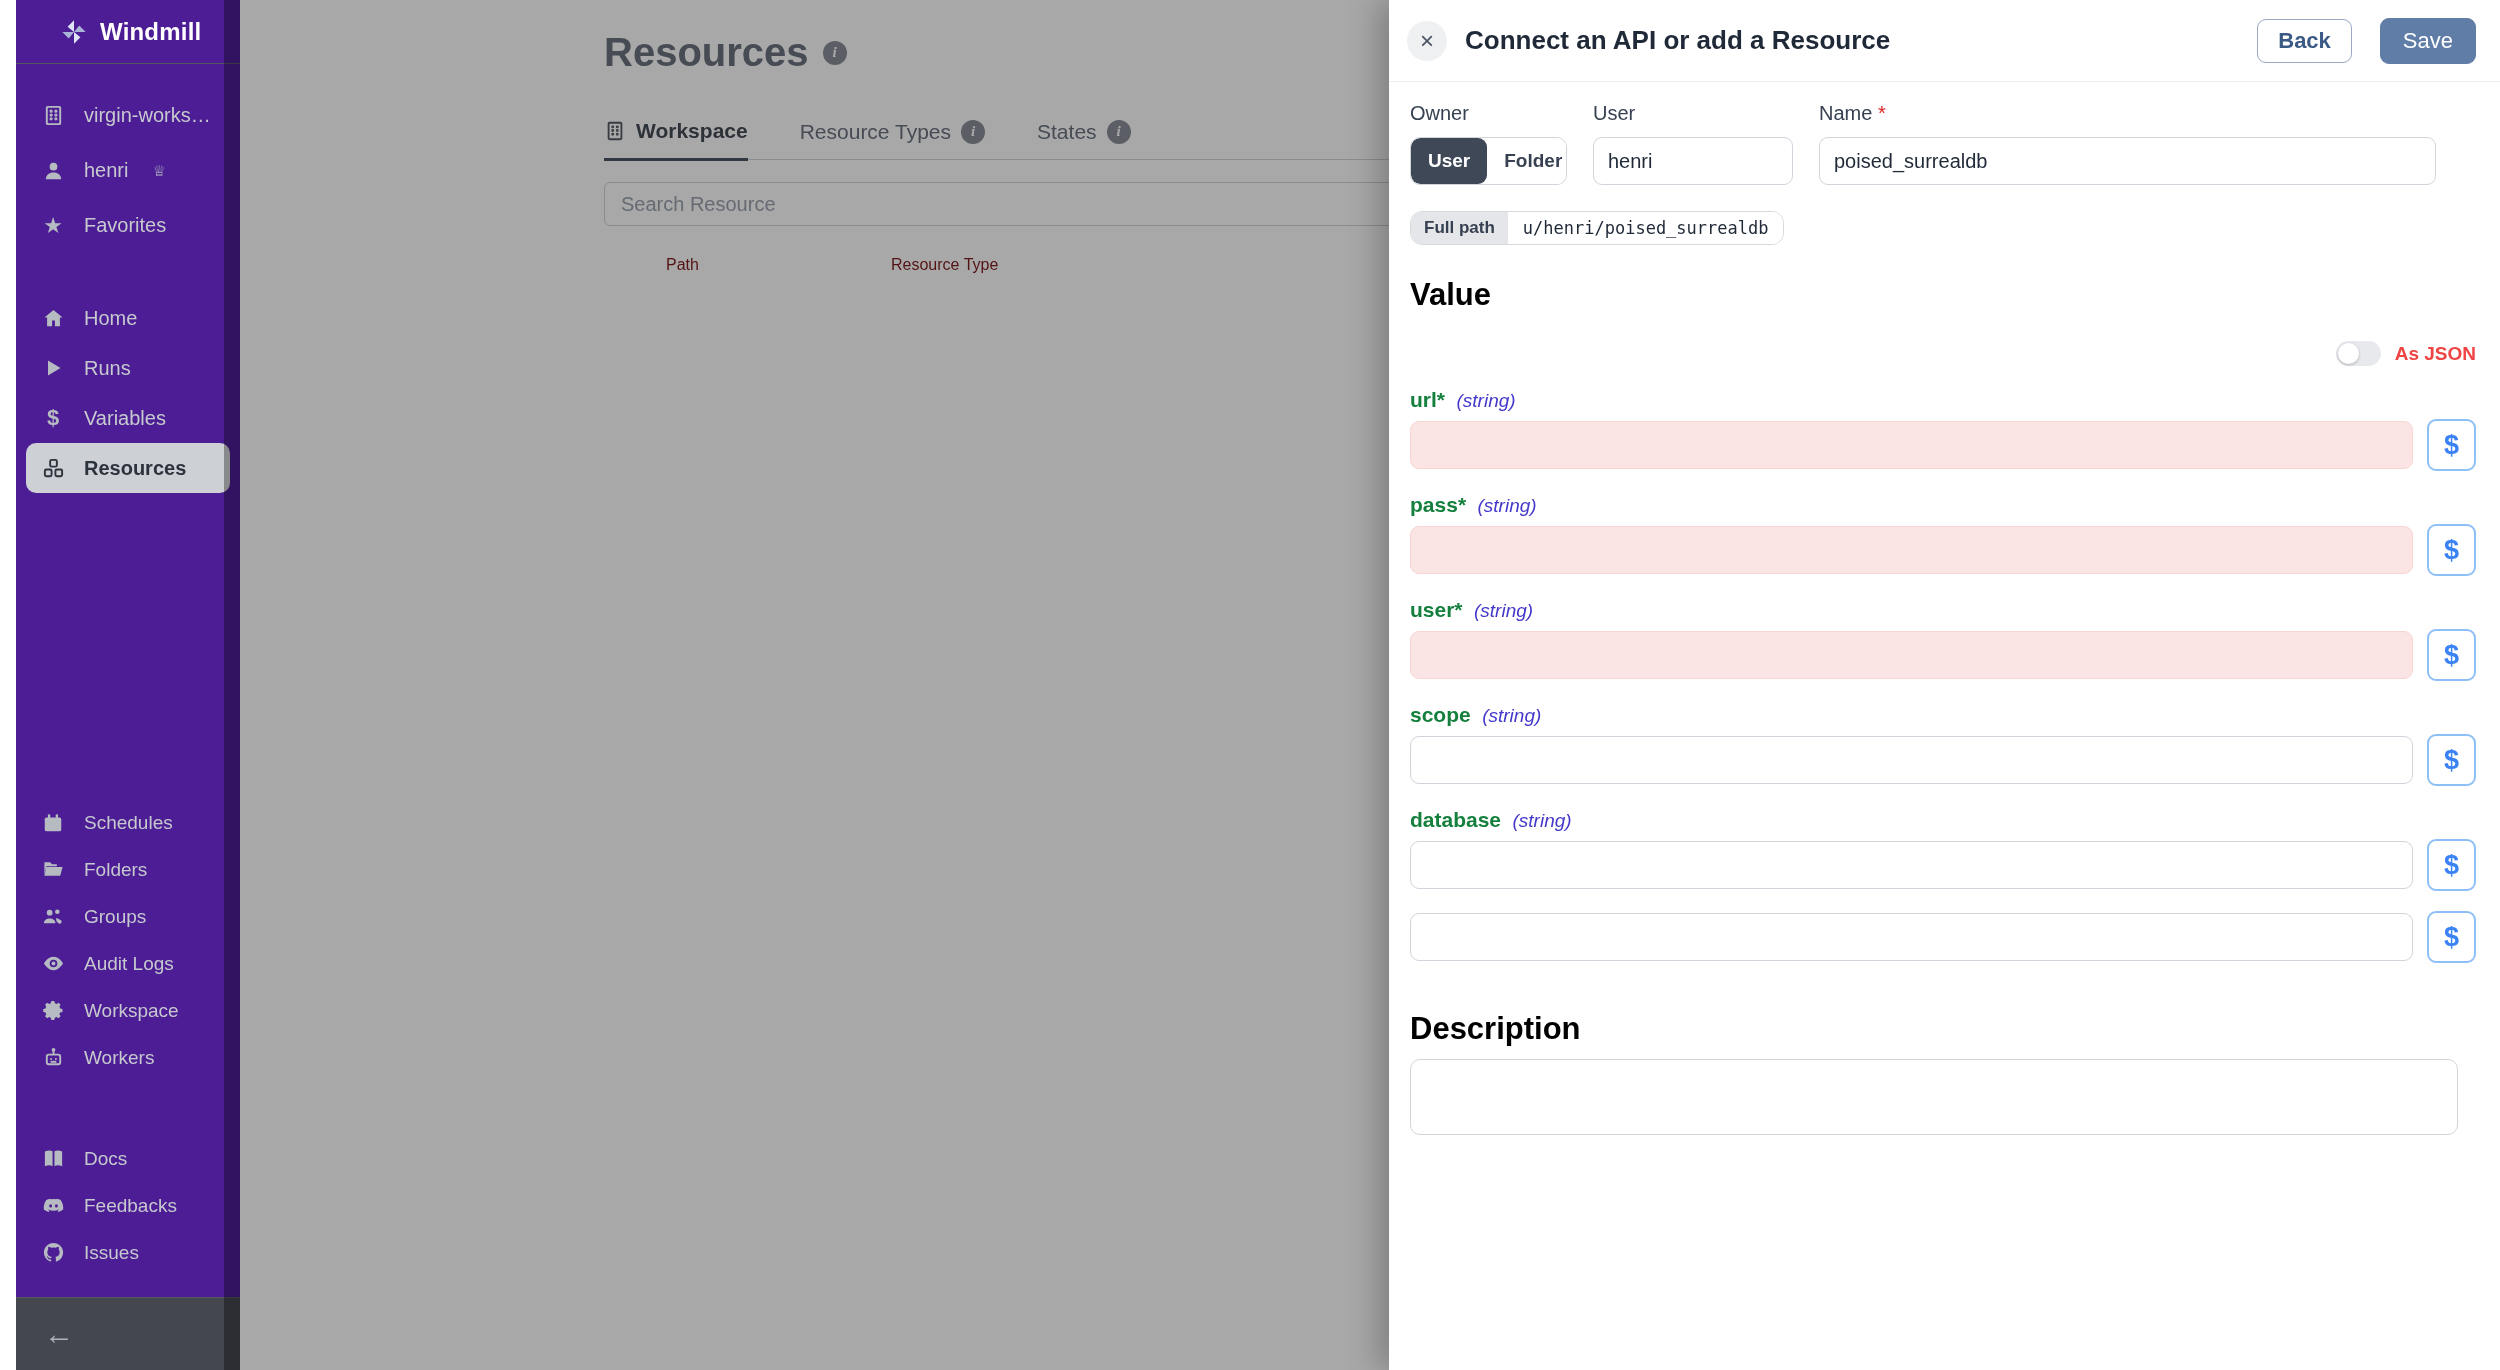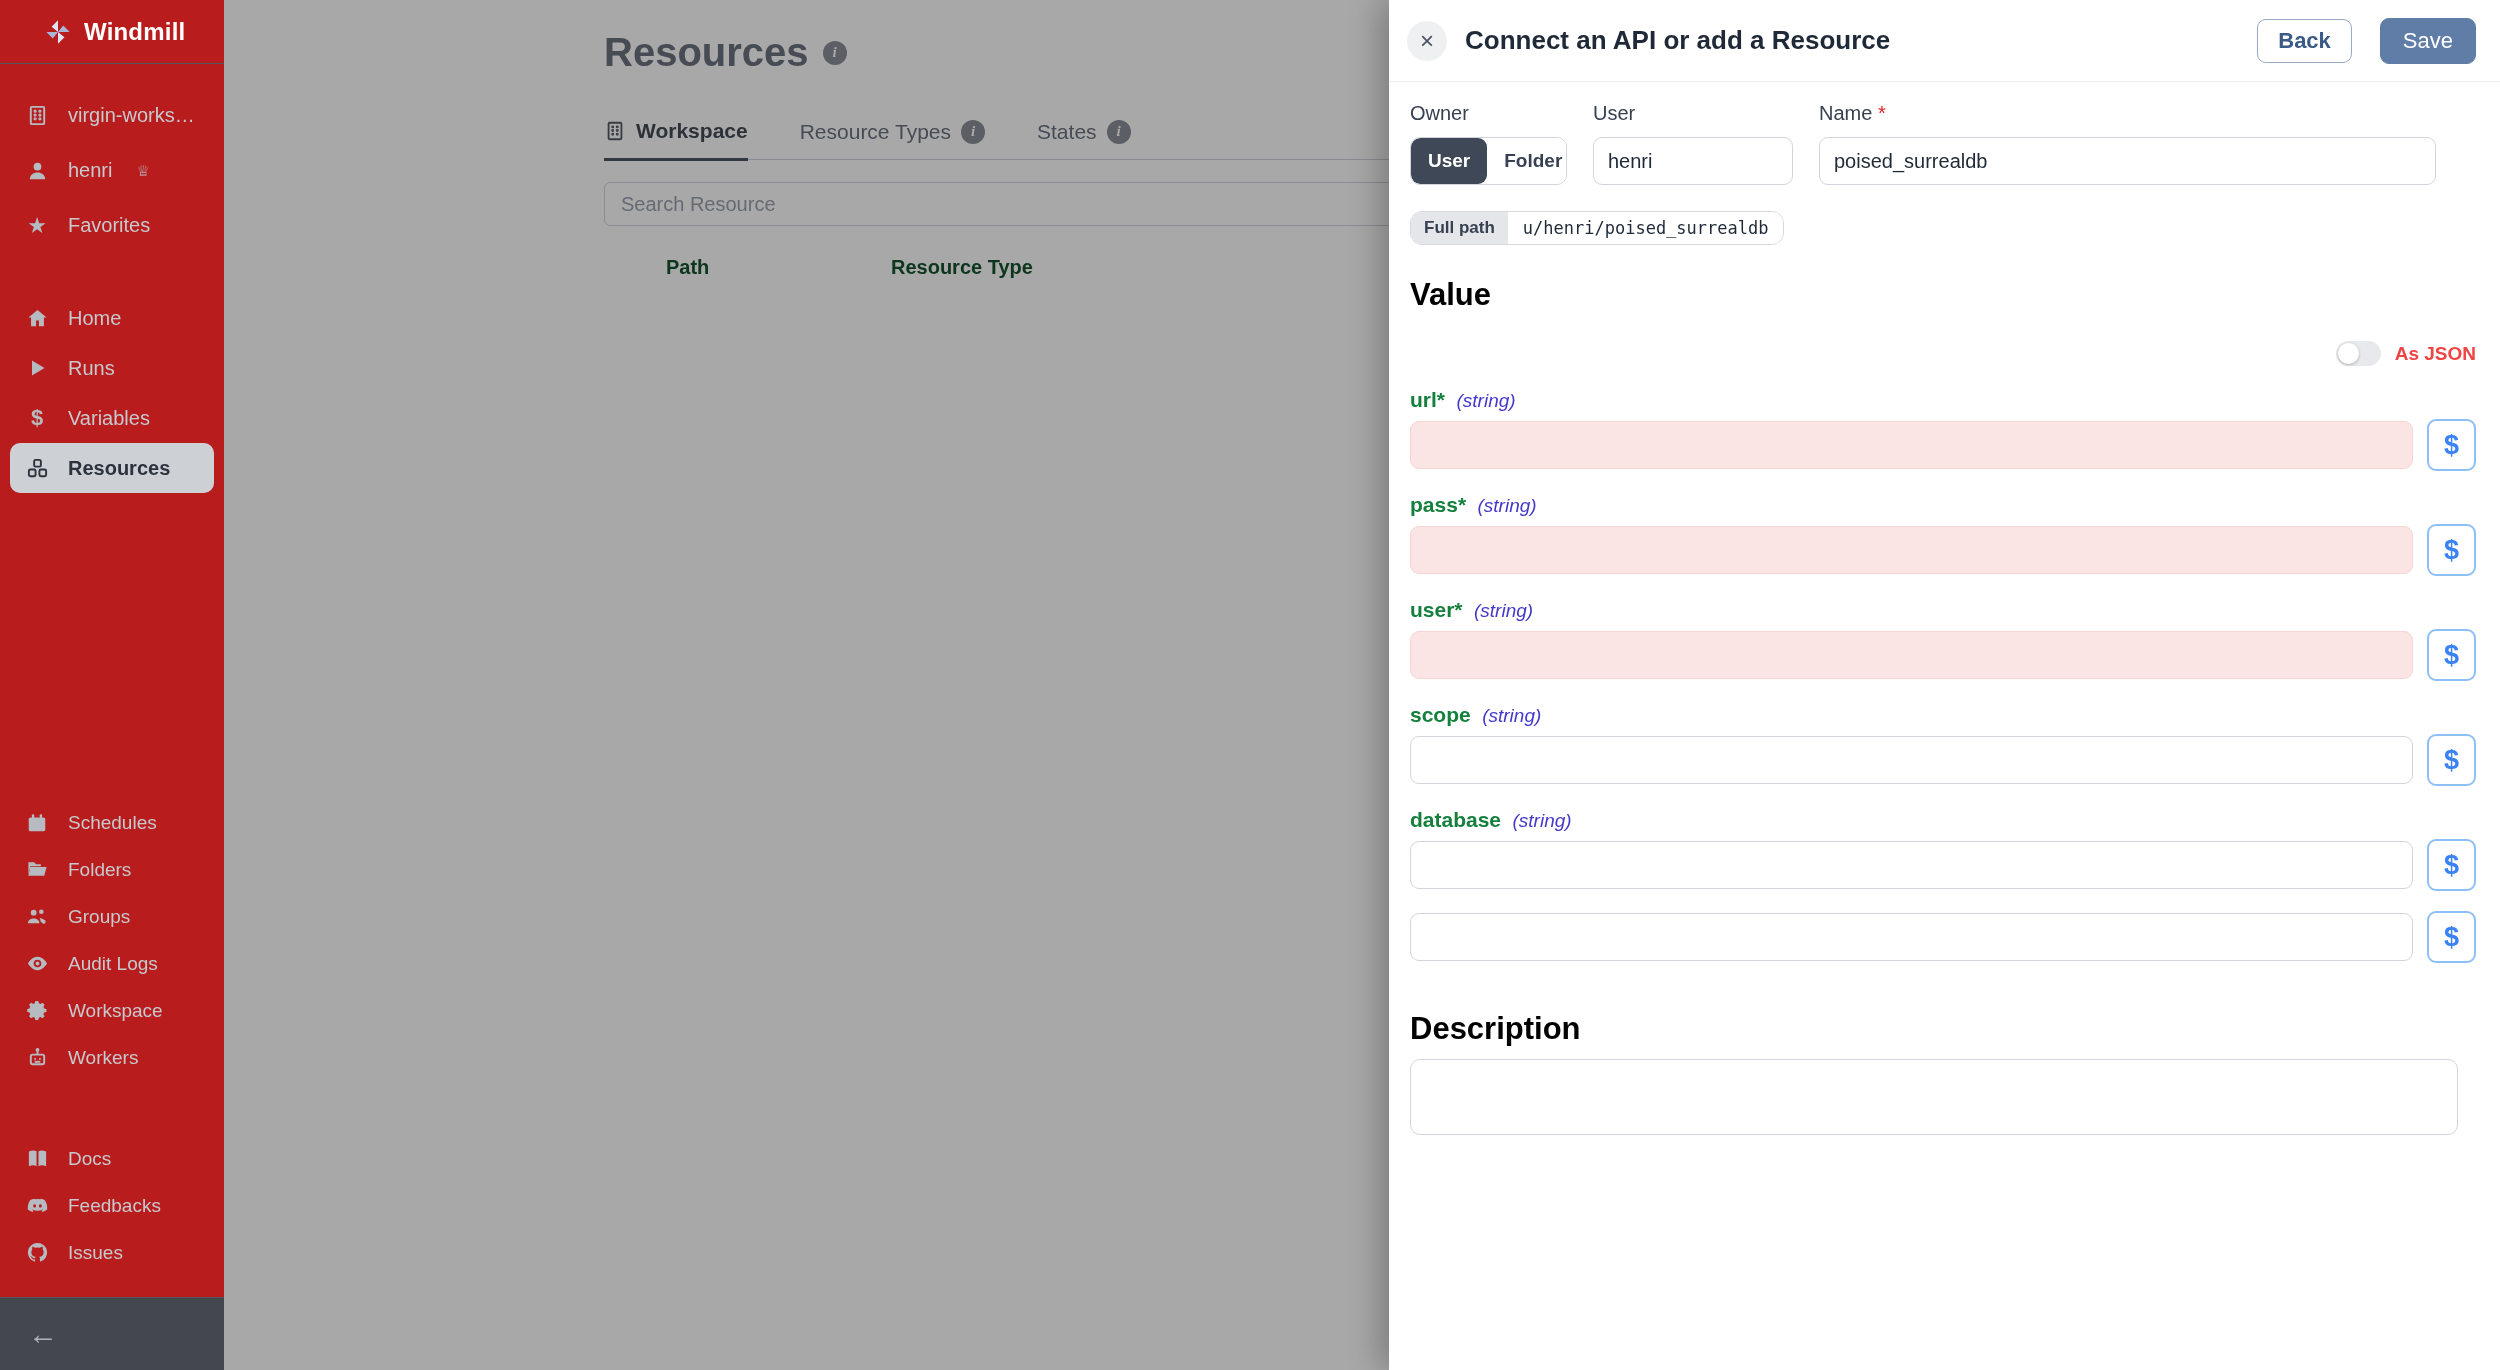--- a/index.html
+++ b/index.html
@@ -1,19 +1,19 @@
 <!DOCTYPE html>
 <html><head>
 <meta charset="utf-8">
 <style>
   * { margin:0; padding:0; box-sizing:border-box; }
   html,body { width:2500px; height:1370px; overflow:hidden; font-family:"Liberation Sans", sans-serif; background:#ffffff; }
 
   
-  .sidebar { position:absolute; left:0; top:0; width:224px; height:1370px; background:#b91c1c; z-index:20; display:flex; flex-direction:column; }
+  .sidebar { position:absolute; left:16px; top:0; width:224px; height:1370px; background:#4c1d95; z-index:20; display:flex; flex-direction:column; }
   .sb-logo-row { height:64px; display:flex; align-items:center; padding-left:44px; gap:12px; border-bottom:1px solid #54575e; }
   .sb-logo-row .logo-text { color:#ffffff; font-size:24px; font-weight:700; letter-spacing:.2px; }
   .sb-item { height:50px; margin:0 10px; padding:0 14px; display:flex; align-items:center; gap:18px; color:#c6c9cе; color:#c6c9ce; font-size:20px; border-radius:10px; cursor:pointer; }
   .sb-item .ic { width:26px; display:flex; justify-content:center; color:#b6bac1; flex:none; }
   .sb-item span.lbl { white-space:nowrap; overflow:hidden; text-overflow:ellipsis; }
   .sb-group-top { margin-top:24px; }
   .sb-group-top .sb-item { height:55px; }
   .sb-group-nav { margin-top:40px; }
   .sb-group-admin { margin-top:306px; }
   .sb-group-admin .sb-item, .sb-group-links .sb-item { height:47px; font-size:19px; }
@@ -32,21 +32,21 @@
   .page-title { font-size:40px; font-weight:700; color:#6b7280; }
   .info-dot { width:24px; height:24px; border-radius:50%; background:#8a8f98; color:#ffffff; font-size:15px; font-weight:700; display:inline-flex; align-items:center; justify-content:center; font-family:"Liberation Serif", serif; font-style:italic; flex:none; }
   .tabs { margin-top:44px; display:flex; gap:52px; border-bottom:1px solid #d1d5db; width:880px; }
   .tab { display:flex; align-items:center; gap:10px; padding-bottom:15px; font-size:21px; color:#6b7280; cursor:pointer; }
   .tab.active { color:#454c57; font-weight:700; border-bottom:3px solid #4b5563; margin-bottom:-2px; }
   .tab .ic { display:flex; color:#555c66; }
   .search-wrap { margin-top:22px; }
   .search-input { width:900px; height:44px; border:1px solid #d1d5db; border-radius:6px; padding:0 16px; font-size:20px; color:#374151; background:#ffffff; outline:none; font-family:"Liberation Sans", sans-serif; }
   .search-input::placeholder { color:#9ca3af; }
   .table-head { margin-top:30px; display:flex; padding-left:62px; }
-  .th { font-size:20px; font-weight:700; color:#14532d; }
+  .th { font-size:16px; font-weight:400; color:#7f1d1d; }
   .th.path { width:225px; }
 
   .overlay { position:absolute; left:224px; top:0; right:0; bottom:0; background:rgba(0,0,0,0.34); z-index:30; }
 
   
   .drawer { position:absolute; left:1389px; top:0; width:1111px; height:1370px; background:#ffffff; z-index:40; box-shadow:-10px 0 30px rgba(0,0,0,0.25); }
   .drawer-header { height:82px; display:flex; align-items:center; gap:18px; padding:0 24px 0 18px; border-bottom:1px solid #eceef1; }
   .close-btn { width:40px; height:40px; border-radius:50%; background:#eef0f2; border:none; color:#4b5563; font-size:24px; display:flex; align-items:center; justify-content:center; cursor:pointer; flex:none; }
   .drawer-title { flex:1; font-size:26px; font-weight:700; color:#1f2937; }
   .btn-back { background:#ffffff; border:1px solid #9aa9c6; color:#3b5a85; font-size:22px; font-weight:700; border-radius:9px; padding:8px 20px; cursor:pointer; font-family:"Liberation Sans", sans-serif; }

